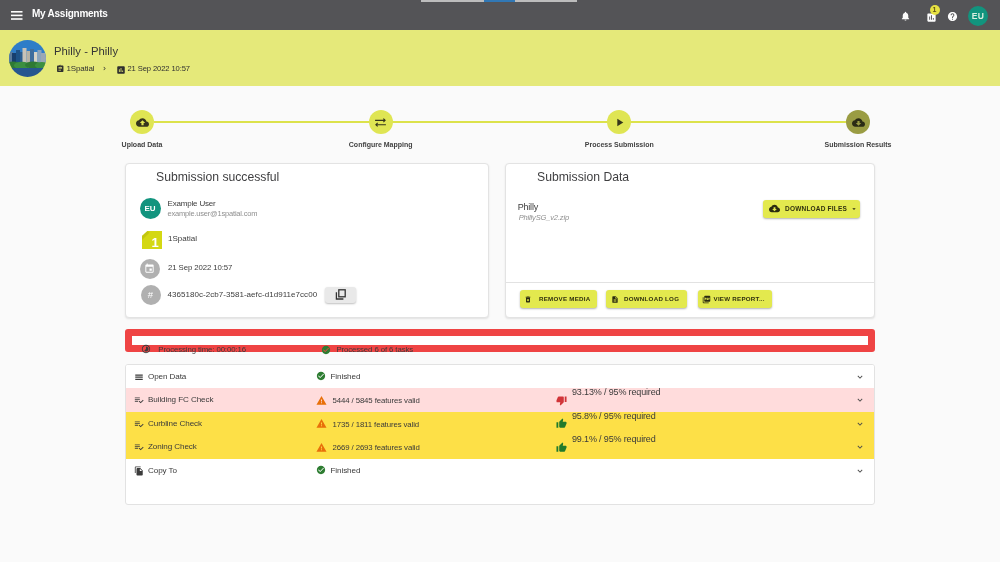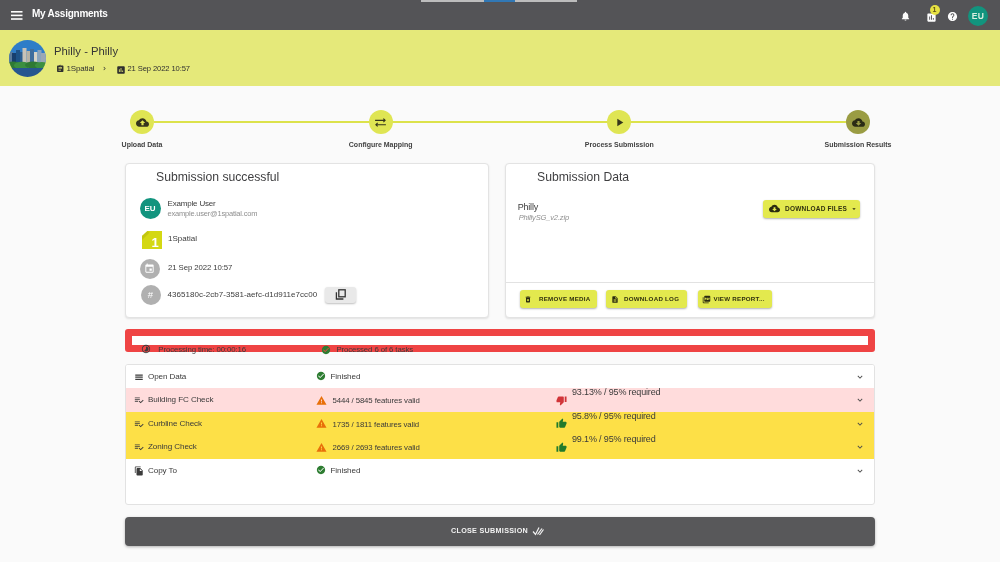--- a/index.html
+++ b/index.html
@@ -292,21 +292,13 @@
       <svg class="ic2" width="10" height="10" viewBox="0 0 24 24" fill="#2e7d32">
         <path d="M12 2C6.48 2 2 6.48 2 12s4.48 10 10 10 10-4.48 10-10S17.52 2 12 2zm-2 15l-5-5 1.41-1.41L10 14.17l7.59-7.59L19 8l-9 9z"></path>
       </svg>
       <div class="cell2" style="left:204.5px; top:8px; font-size:8.1px;">Finished</div>
       <svg class="chev" width="10" height="10" viewBox="0 0 24 24" fill="#4a4a4a">
         <path d="M16.59 8.59L12 13.17 7.41 8.59 6 10l6 6 6-6z"></path>
       </svg>
     </div>
   </div>
 
-  <div class="abs" id="closebtn">
-      <span>CLOSE SUBMISSION</span>
-    <svg width="12" height="10" viewBox="0 0 12 10" fill="none" stroke="#f2f2f2" stroke-width="1.2" style="margin-left:4px;">
-      <path d="M1 5.5 L3.5 8.5 L7 1.5"></path>
-      <path d="M5.5 8.5 L10 2.5"></path>
-      <path d="M7.5 9 L11.5 3.5"></path>
-    </svg>
-  </div>
 </div>
 
 </body></html>

